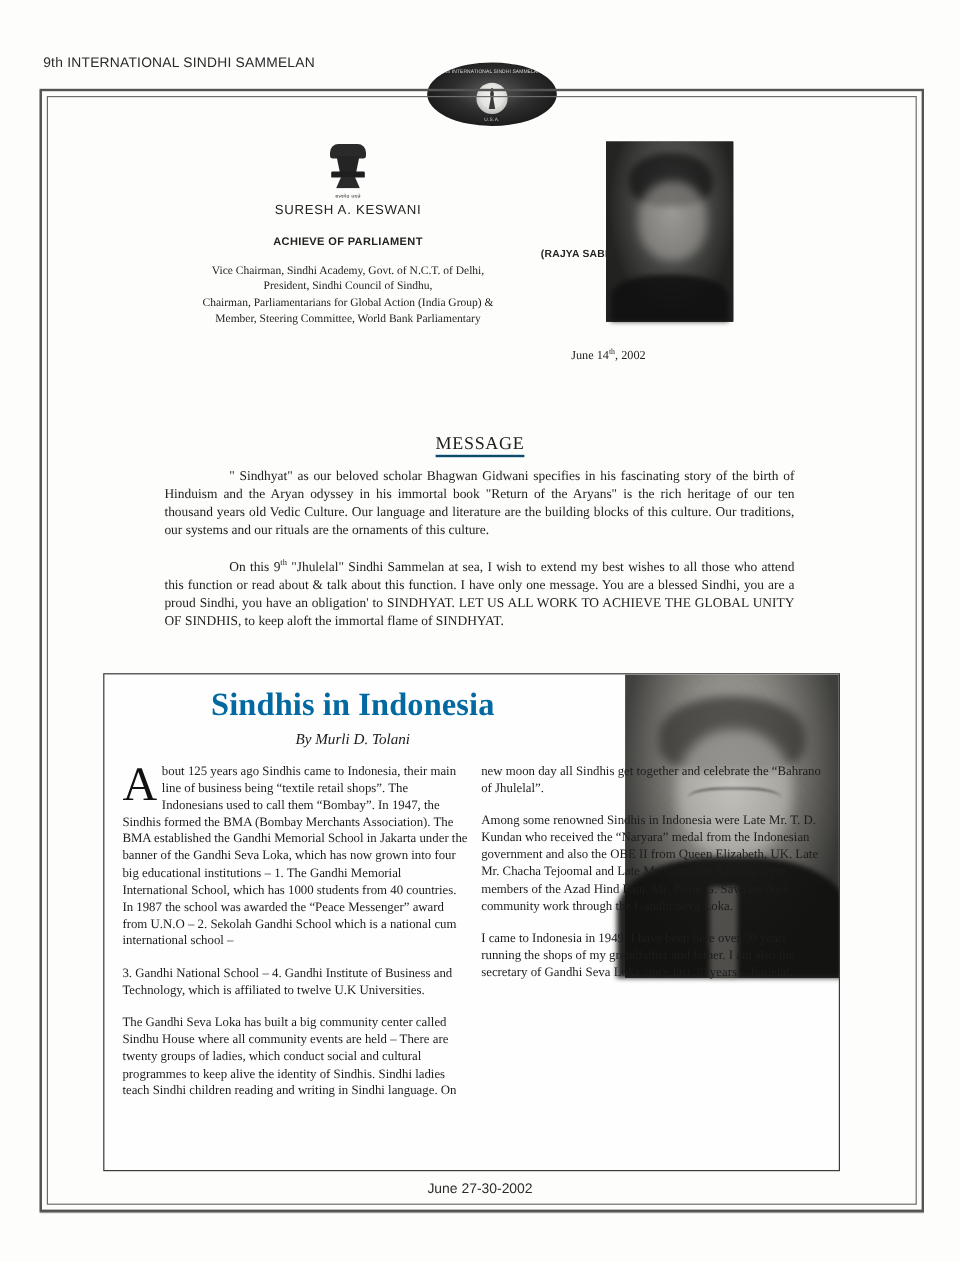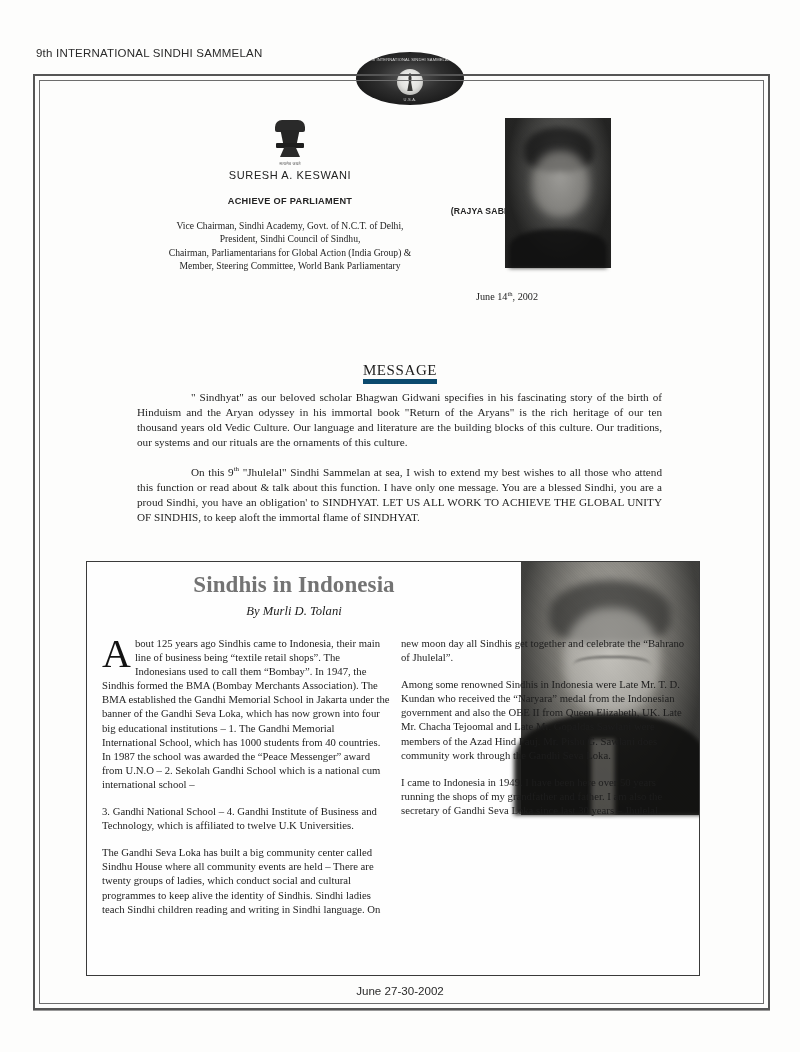--- a/index.html
+++ b/index.html
@@ -228,21 +228,21 @@
   .message-title {
     position: absolute;
     left: 0; right: 0; top: 362px;
     text-align: center;
     font-family: "Liberation Serif", serif;
     font-size: 15px;
     letter-spacing: 0.6px;
     color: #1d1d1d;
   }
   .message-title span {
-    border-bottom: 5px solid #0c4a6e;
+    border-bottom: 2px solid #0c4a6e;
     padding-bottom: 1px;
   }
   .message-body {
     position: absolute;
     left: 137px; top: 390px;
     width: 525px;
     font-family: "Liberation Serif", serif;
     font-size: 11.2px;
     line-height: 15.1px;
     text-align: justify;
@@ -263,23 +263,23 @@
   }
   .article-head {
     position: absolute;
     left: 14px; top: 10px;
     width: 386px;
     text-align: center;
   }
   .article-title {
     font-family: "Liberation Serif", serif;
     font-weight: bold;
-    font-size: 23px;
+    font-size: 27px;
     letter-spacing: 0.1px;
-    color: #737373;
+    color: #0369a1;
     margin-bottom: 6px;
   }
   .article-byline {
     font-family: "Liberation Serif", serif;
     font-style: italic;
     font-size: 12.6px;
     color: #1b1b1b;
   }
 
   .col-left {

